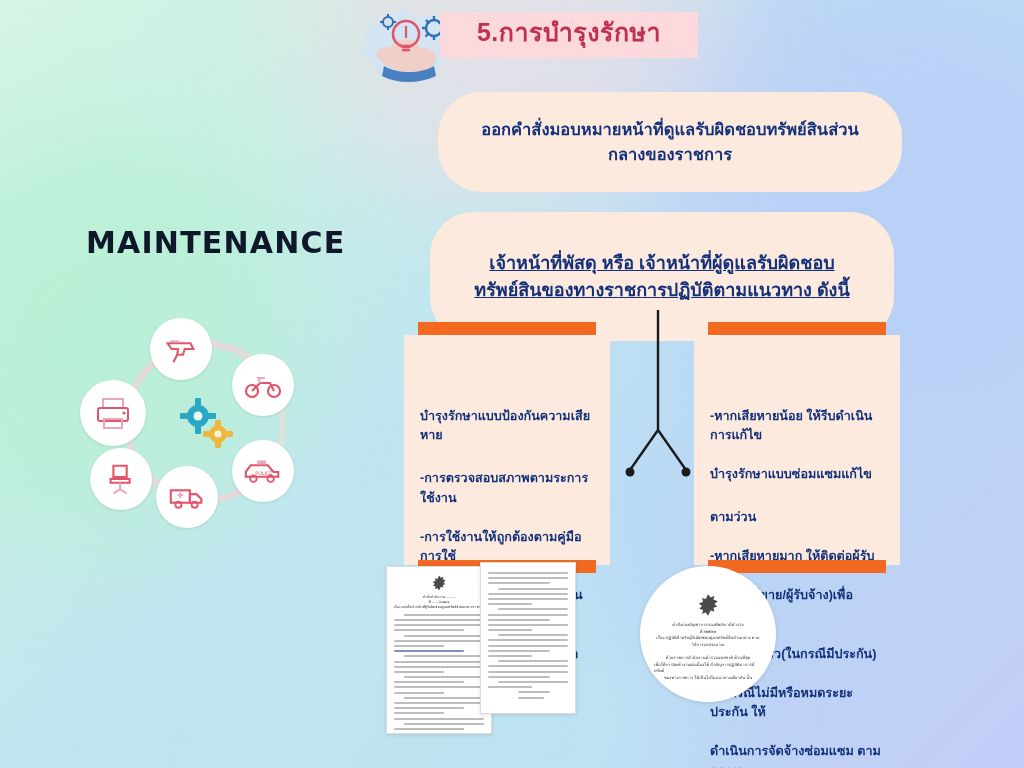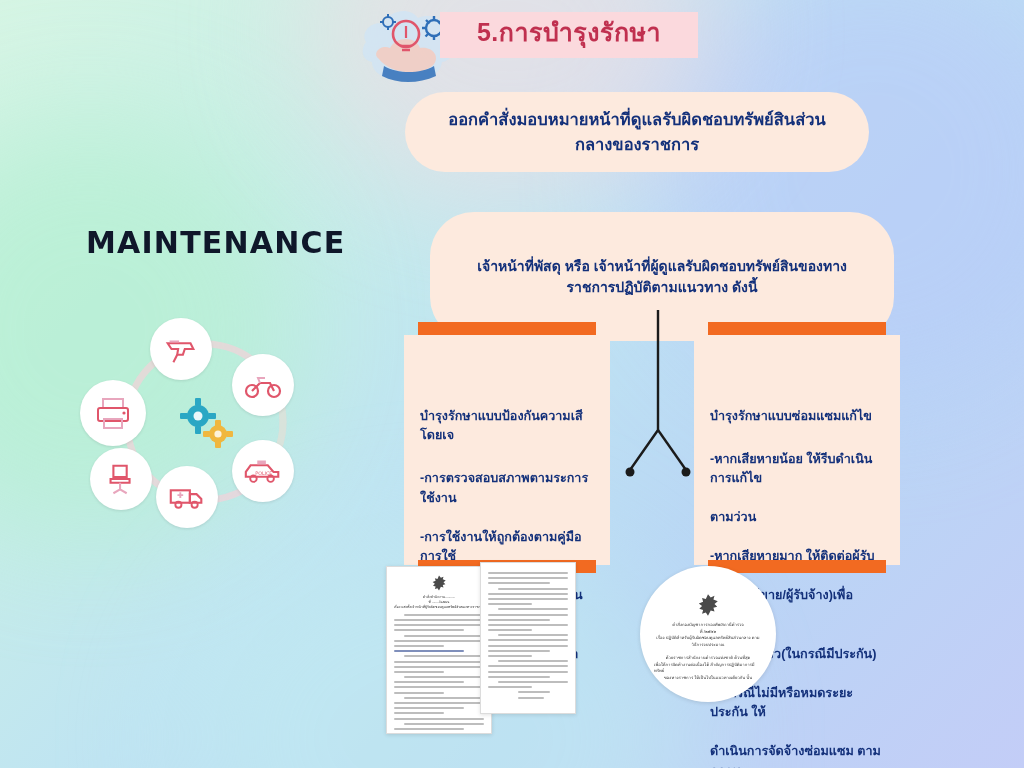--- a/index.html
+++ b/index.html
@@ -47,22 +47,22 @@
     display: flex; align-items: center; justify-content: center;
   }
 
   
   .pill {
     position: absolute; background: #fdeade; border-radius: 44px;
     display: flex; align-items: center; justify-content: center;
     text-align: center; padding: 10px 40px;
     color: #13307a; font-weight: bold; line-height: 1.5;
   }
-  #pill-1 { left: 405px; top: 92px; width: 464px; height: 80px; font-size: 16.5px; }
-  #pill-2 { left: 430px; top: 212px; width: 464px; height: 129px; font-size: 14px; }
+  #pill-1 { left: 438px; top: 92px; width: 464px; height: 100px; font-size: 16.5px; }
+  #pill-2 { left: 430px; top: 212px; width: 464px; height: 129px; font-size: 18px; text-decoration: underline; }
 
   
   .card {
     position: absolute; background: #fdeade;
     color: #13307a; font-weight: bold; font-size: 12.6px; line-height: 1.55;
     padding: 52px 16px 16px 16px;
     white-space: pre-line;
   }
   .card-bar-top, .card-bar-bottom {
     position: absolute; height: 13px; background: #f26a21;
@@ -226,33 +226,33 @@
 
 <svg class="connector" viewBox="0 0 110 200">
   <path d="M58 10 L58 130 L30 170" fill="none" stroke="#1b1b1b" stroke-width="2.4"></path>
   <path d="M58 130 L86 170" fill="none" stroke="#1b1b1b" stroke-width="2.4"></path>
   <circle cx="30" cy="172" r="4.5" fill="#1b1b1b"></circle>
   <circle cx="86" cy="172" r="4.5" fill="#1b1b1b"></circle>
 </svg>
 
 <div class="card-bar-top" id="bar-left-top"></div>
 <div class="card" id="card-left">
-  <div style="margin-bottom:4px;">บำรุงรักษาแบบป้องกันความเสีโดยเจ</div>
+  <div style="margin-bottom:4px;">บำรุงรักษาแบบป้องกันความเสียหาย</div>
   <div>-การตรวจสอบสภาพตามระการใช้งาน</div>
   <div>-การใช้งานให้ถูกต้องตามคู่มือการใช้</div>
   <div>โดยเจ้าหน้าที่พัสดุเป็นผู้ดำเนินการ หรือ</div>
   <div>ให้ผู้ขาย/ผู้รับจ้าง ดูแลตามข้อกำหนดใน</div>
   <div>สัญญา</div>
 </div>
 <div class="card-bar-bottom" id="bar-left-bottom"></div>
 
 <div class="card-bar-top" id="bar-right-top"></div>
 <div class="card" id="card-right">
+  <div>-หากเสียหายน้อย ให้รีบดำเนินการแก้ไข</div>
   <div style="margin-bottom:4px;">บำรุงรักษาแบบซ่อมแซมแก้ไข</div>
-  <div>-หากเสียหายน้อย ให้รีบดำเนินการแก้ไข</div>
   <div>ตามว่วน</div>
   <div>-หากเสียหายมาก ให้ติดต่อผู้รับ</div>
   <div>ประกัน(ผู้ขาย/ผู้รับจ้าง)เพื่อซ่อมแซม</div>
   <div>แก้ไขโดยเร็ว(ในกรณีมีประกัน)</div>
   <div>-ในกรณีไม่มีหรือหมดระยะประกัน ให้</div>
   <div>ดำเนินการจัดจ้างซ่อมแซม ตามความ</div>
   
 </div>
 <div class="card-bar-bottom" id="bar-right-bottom"></div>
 

